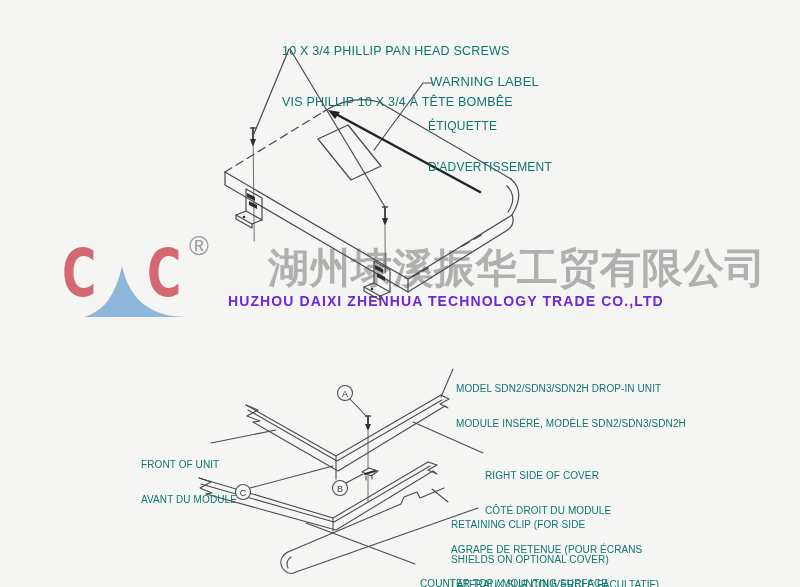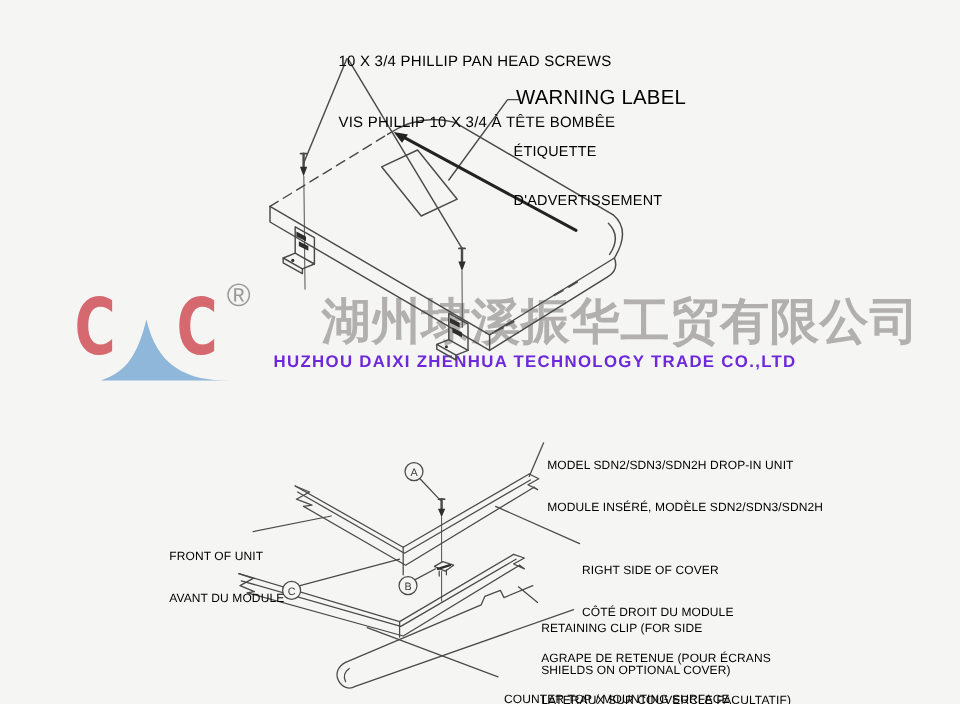--- a/index.html
+++ b/index.html
@@ -2,21 +2,21 @@
 <html><head>
 <meta charset="utf-8">
 <style>
   html,body{margin:0;padding:0;}
   body{
     width:800px;height:587px;position:relative;overflow:hidden;
     background:#f5f5f4;
     font-family:"Liberation Sans",sans-serif;
   }
   .layer{position:absolute;left:0;top:0;}
-  .lbl{position:absolute;color:#000000;white-space:pre;}
+  .lbl{position:absolute;color:#0f766e;white-space:pre;}
   .lbl-lg{font-size:12.5px;line-height:17px;letter-spacing:0.2px;}
   .lbl-md{font-size:12px;line-height:13.5px;letter-spacing:0.2px;}
   .lbl-sm{font-size:10px;line-height:11.5px;letter-spacing:0.1px;}
   .logo-c{
     position:absolute;font-size:65px;font-weight:bold;color:#d6686f;line-height:1;
     font-family:"DejaVu Sans",sans-serif;transform:scaleX(0.72);transform-origin:0 0;
   }
   .reg{position:absolute;font-size:27px;color:#9b9b9b;line-height:1;}
   .wm-cn{
     position:absolute;font-size:41px;font-weight:bold;color:#b1b0af;
@@ -164,21 +164,21 @@
       <text x="243" y="495.5" text-anchor="middle" font-size="9" font-family="Liberation Sans, sans-serif" fill="#3b3b3b" stroke="none">C</text>
     </g>
   </g>
 </svg>
 
 <div class="lbl lbl-lg" style="left:282px;top:9px;">
   <div>10 X 3/4 PHILLIP PAN HEAD SCREWS</div>
   <div>VIS PHILLIP 10 X 3/4 À TÊTE BOMBÊE</div>
 </div>
 
-<div class="lbl lbl-md" style="left:430px;top:75px;font-size:17px;">WARNING LABEL</div>
+<div class="lbl lbl-md" style="left:430px;top:75px;font-size:13px;">WARNING LABEL</div>
 <div class="lbl lbl-md" style="left:428px;top:93px;">
   <div>ÉTIQUETTE</div>
   <div>D'ADVERTISSEMENT</div>
 </div>
 
 <div class="lbl lbl-sm" style="left:456px;top:360px;">
   <div>MODEL SDN2/SDN3/SDN2H DROP-IN UNIT</div>
   <div>MODULE INSÉRÉ, MODÈLE SDN2/SDN3/SDN2H</div>
 </div>
 

